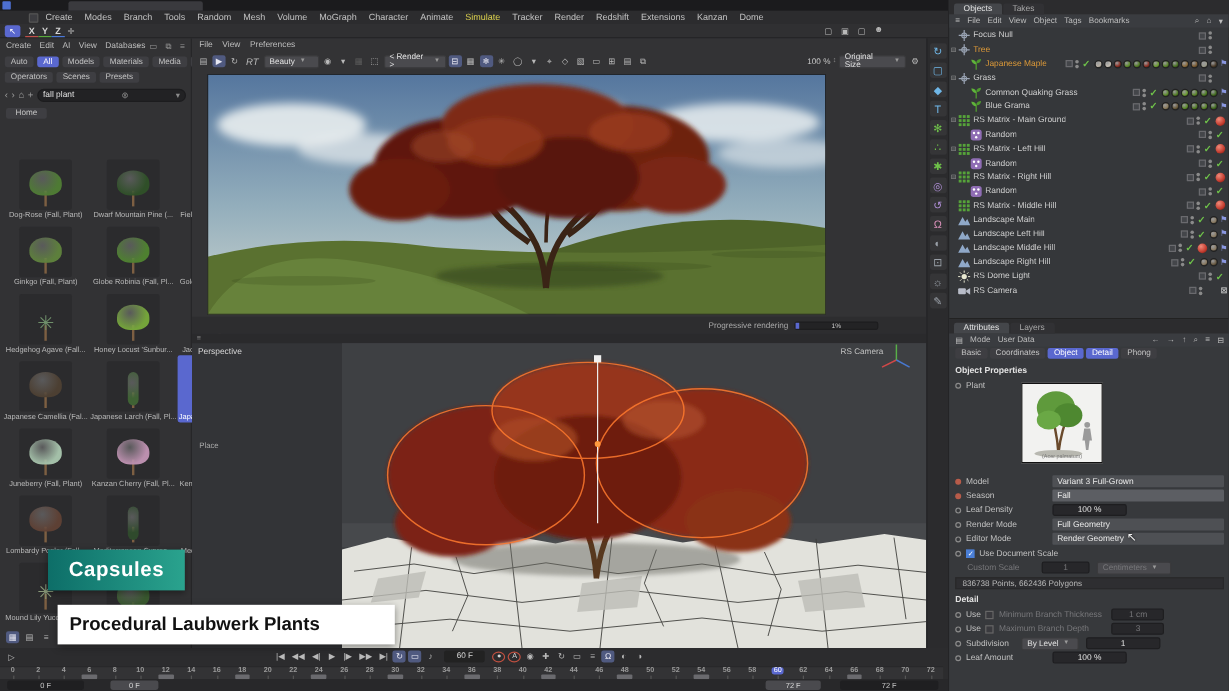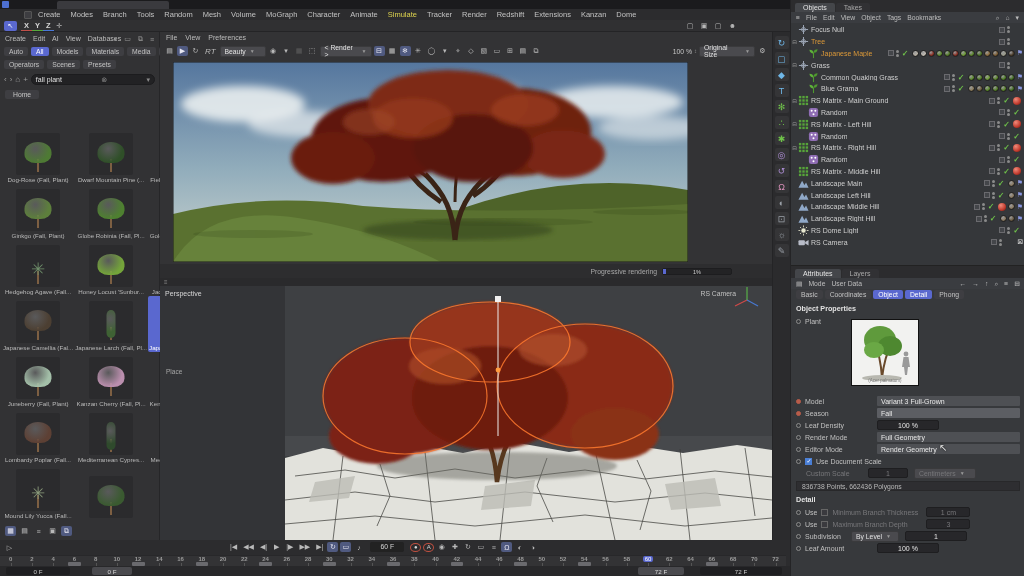--- a/index.html
+++ b/index.html
@@ -1306,14 +1306,16 @@
         <span class="tick"><b>72</b><i></i></span>
       </div>
     <div id="rangebar">
       <span class="ffield" style="left:6px; width:64px">0 F</span>
       <span class="fhandle" style="left:92px; width:40px">0 F</span>
       <span class="fhandle" style="left:638px; width:46px">72 F</span>
       <span class="ffield" style="left:700px; width:82px">72 F</span>
     </div>
   </div>
 
+  <div class="abs" id="badge-capsules">Capsules</div>
+  <div class="abs" id="badge-plants">Procedural Laubwerk Plants</div>
 
 </div>
 
 </body></html>

